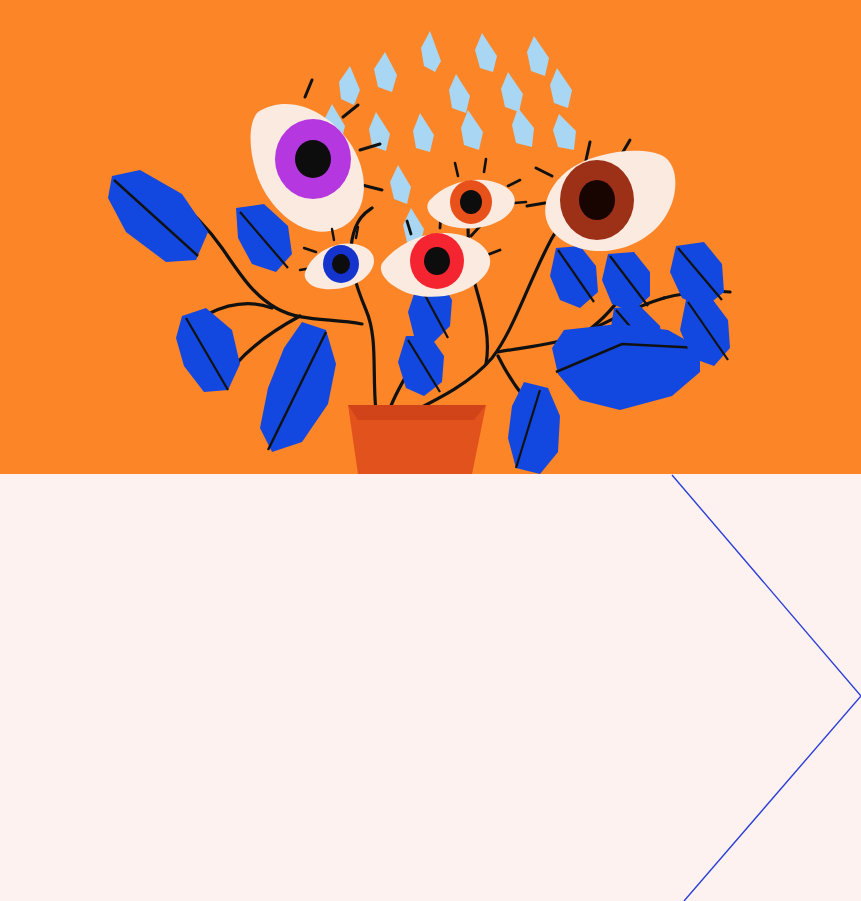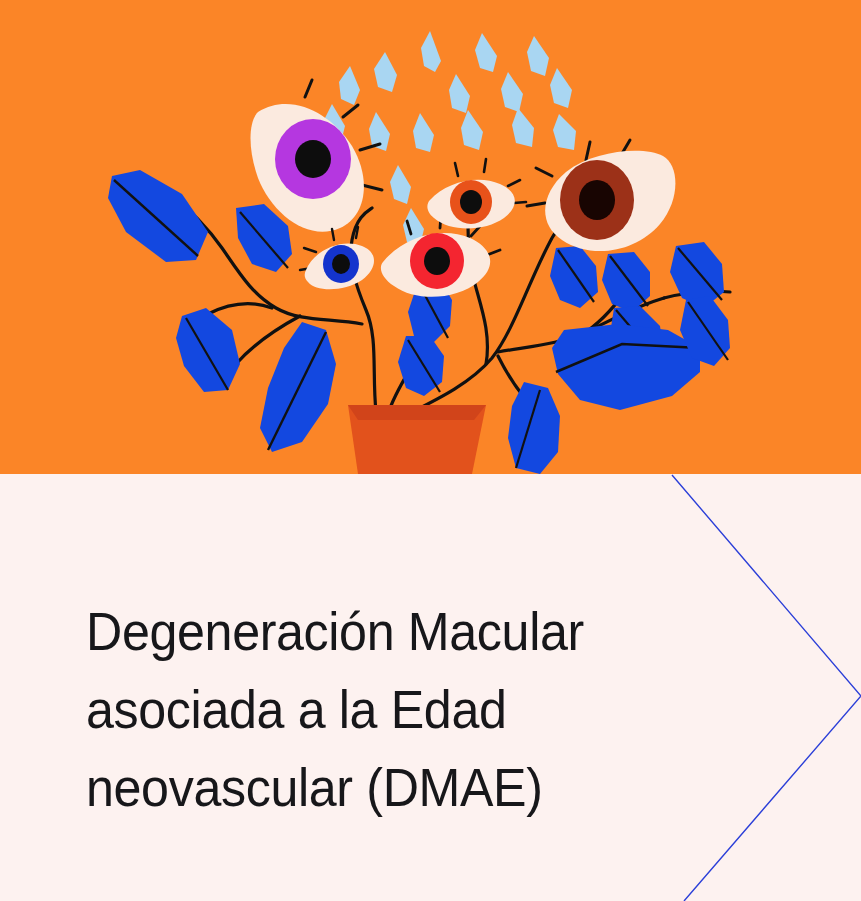--- a/index.html
+++ b/index.html
@@ -250,19 +250,14 @@
         <ellipse cx="341" cy="264" rx="9" ry="10" fill="#0d0d0d"></ellipse>
       </g>
 
     </svg>
   </div>
 
   <svg id="chevron-layer" viewBox="0 0 861 901" xmlns="http://www.w3.org/2000/svg">
     <polyline points="672,475 861,696 684,901" fill="none" stroke="#2b3fd8" stroke-width="1.4"></polyline>
   </svg>
 
-  <div id="title-block">
-    <h1 id="page-title">Degeneración Macular
-asociada a la Edad
-neovascular (DMAE)</h1>
-  </div>
 
 </div>
 
 </body></html>

